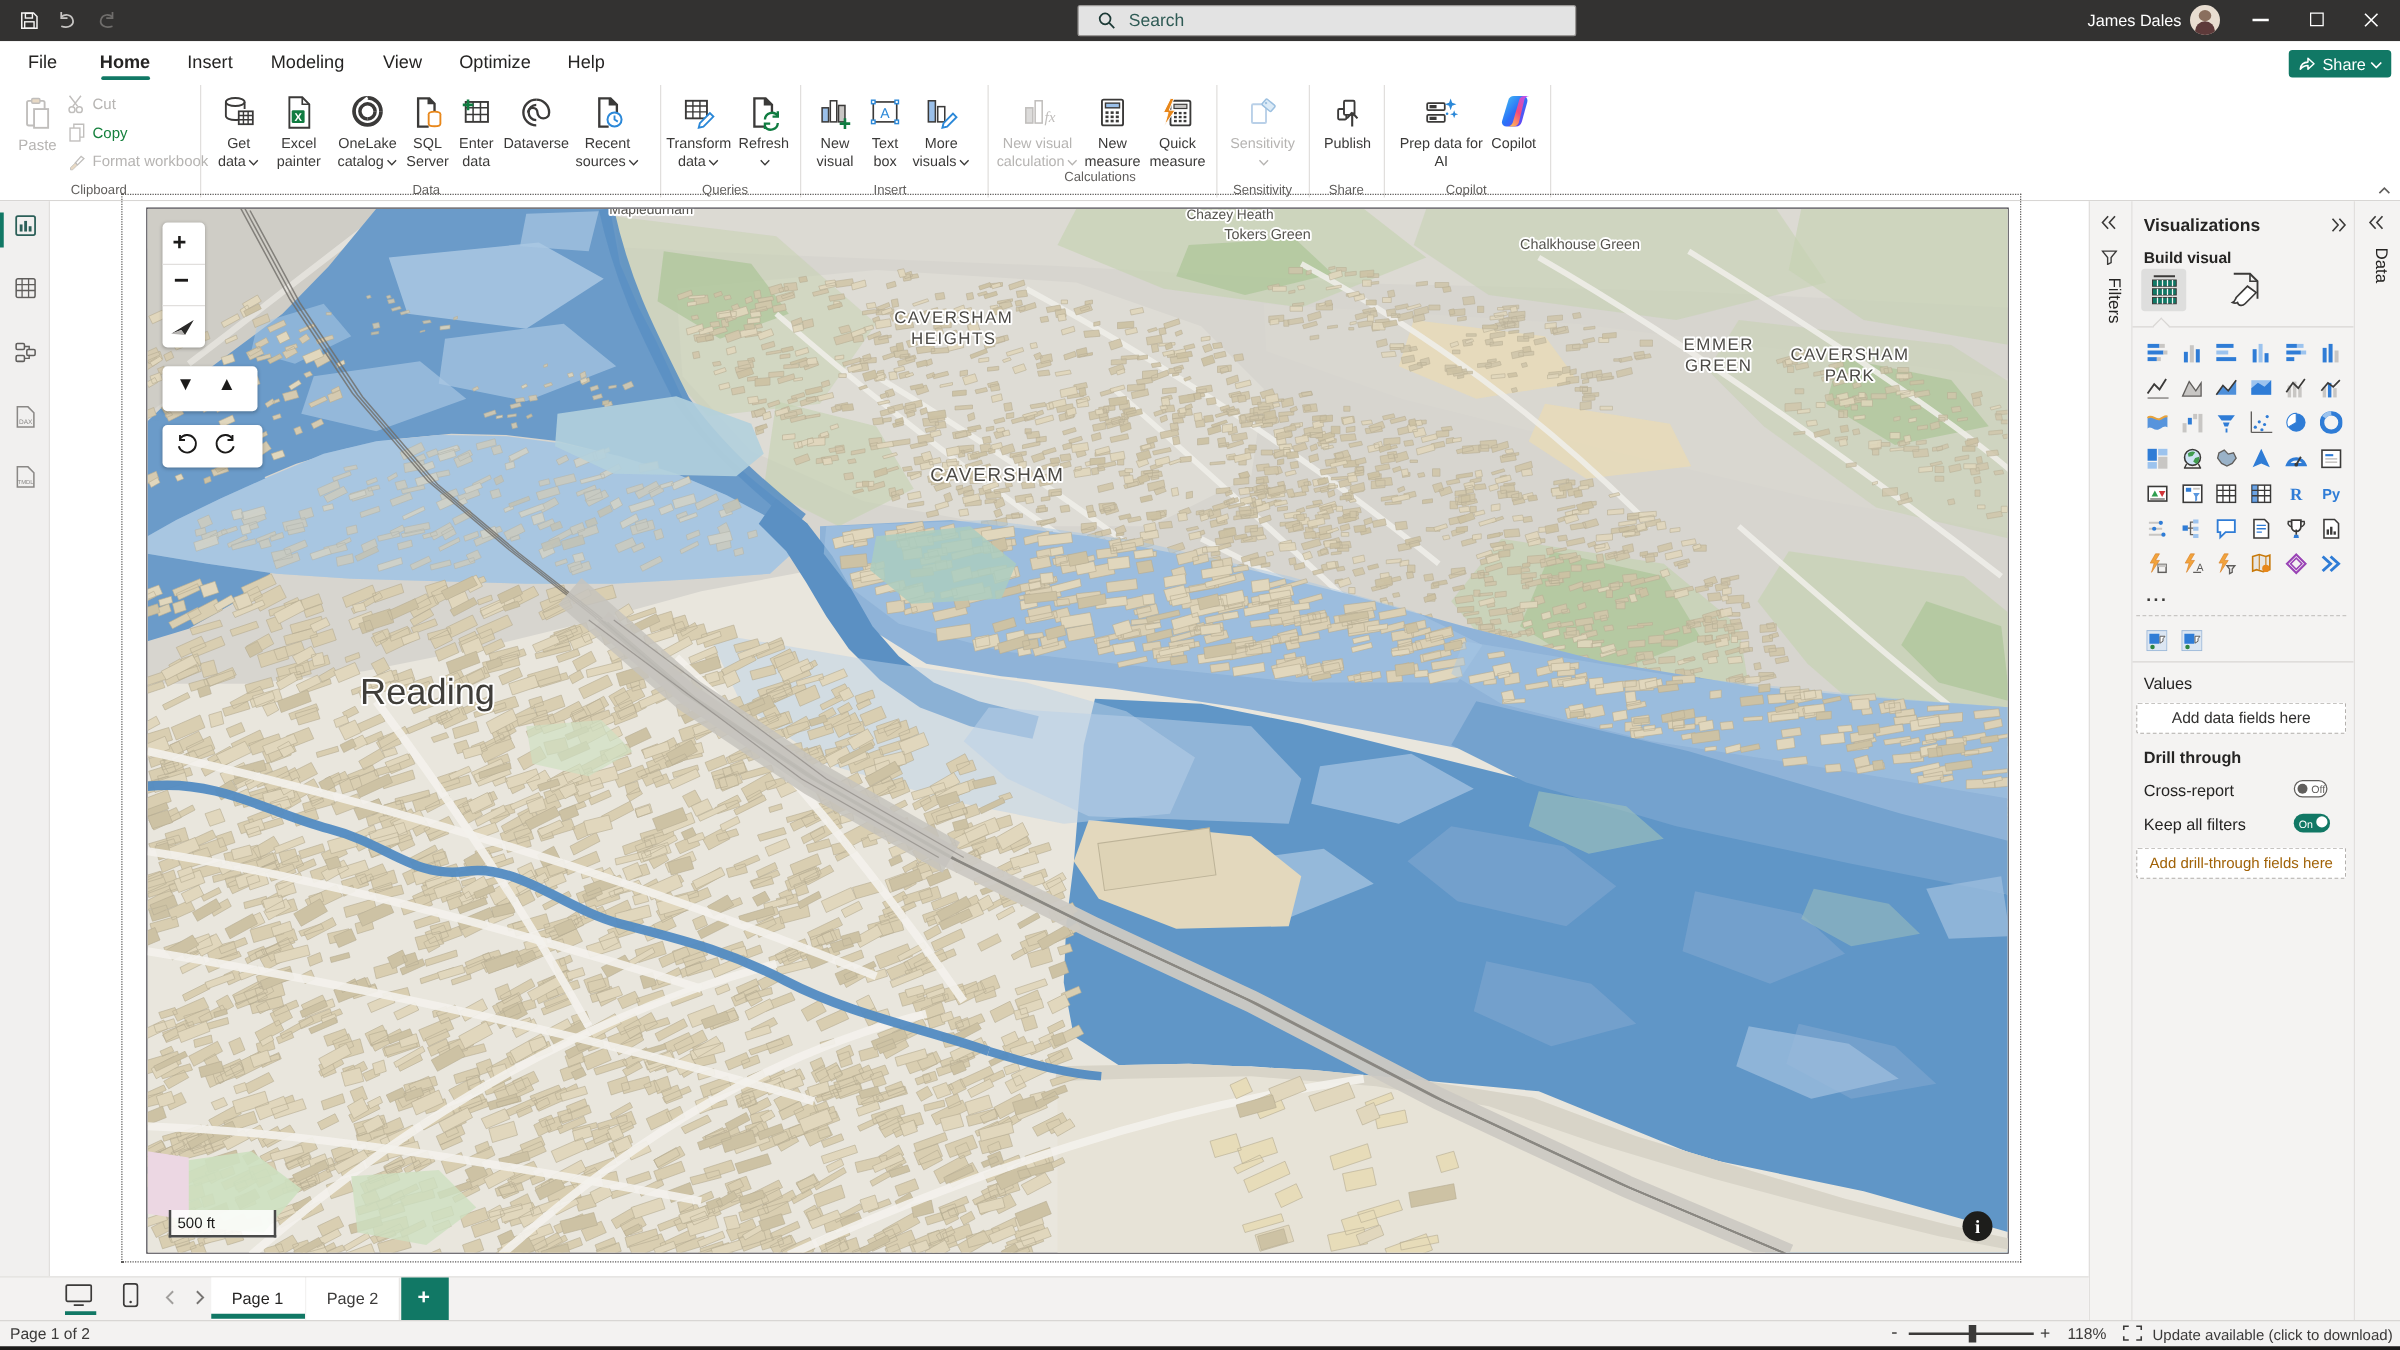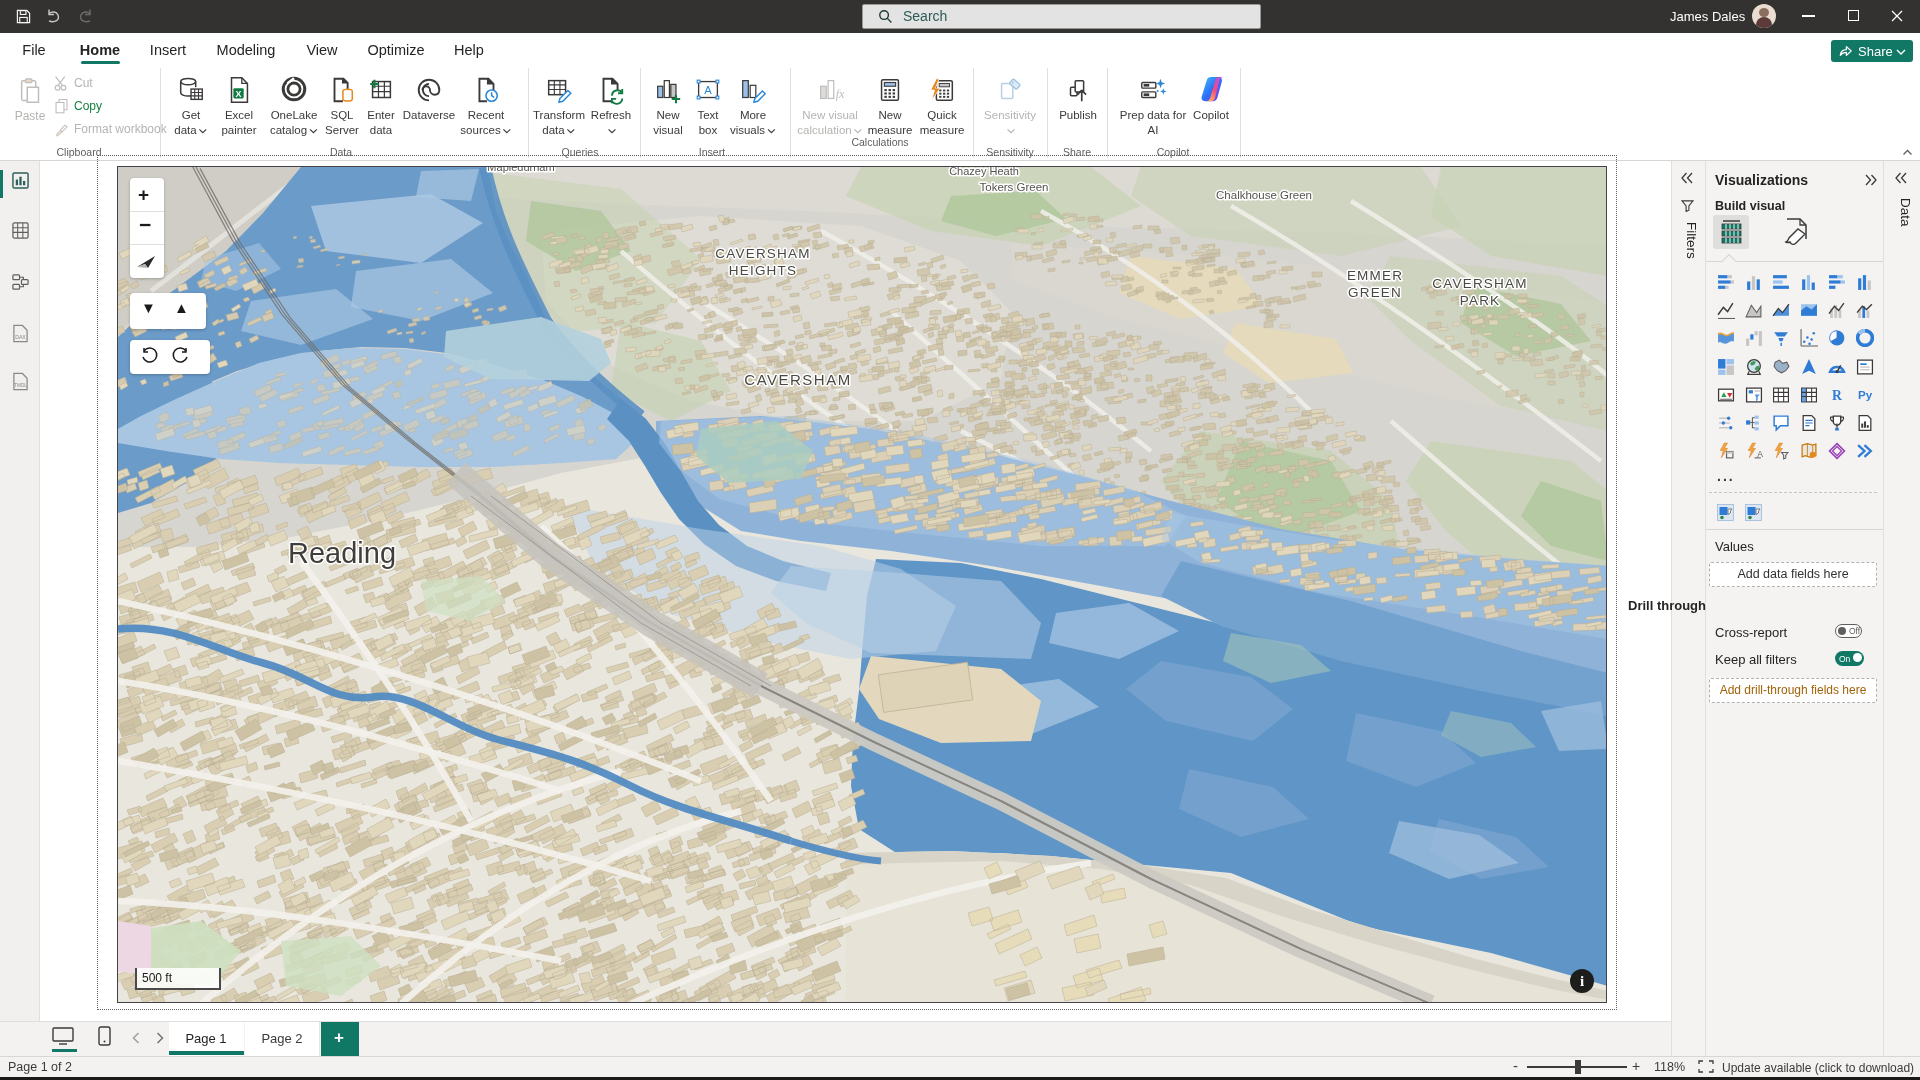--- a/index.html
+++ b/index.html
@@ -744,21 +744,21 @@
 <div class="a" style="left:1745px;top:504px;"><svg width="17" height="17" viewBox="0 0 17 17">
         <rect x="0.5" y="0.5" width="16" height="16" fill="#dce6f2" stroke="#9cb8d8" stroke-width="0.8"></rect>
         <rect x="2.5" y="3" width="8" height="8" fill="#2f7cd6"></rect>
         <path d="M11 5h4l-1.6 2v2l-2.4 1.5V8z" fill="#fff" stroke="#605e5c" stroke-width="0.8"></path>
         <circle cx="5" cy="13.5" r="1.8" fill="#2e8540"></circle>
       </svg></div>
 <div class="a" style="left:1706px;top:529px;width:177px;height:1px;background:#d8d6d4;"></div>
 <div class="a nw" style="left:1715px;top:539px;font-size:13px;color:#252423;">Values</div>
 <div class="a" style="left:1709px;top:562px;width:168px;height:25px;background:#fff;border:1px dashed #b3b0ad;border-radius:2px;"></div>
 <div class="a nw" style="left:1793px;top:567px;transform:translateX(-50%);font-size:12.5px;color:#323130;">Add data fields here</div>
-<div class="a nw" style="left:1628px;top:598px;font-size:13px;font-weight:bold;color:#252423;">Drill through</div>
+<div class="a nw" style="left:1715px;top:598px;font-size:13px;font-weight:bold;color:#252423;">Drill through</div>
 <div class="a nw" style="left:1715px;top:625px;font-size:13px;color:#252423;">Cross-report</div>
 <div class="a" style="left:1835px;top:624px;width:27px;height:14px;border:1px solid #605e5c;border-radius:8px;background:#fff;"></div>
 <div class="a" style="left:1838px;top:627px;width:8px;height:8px;border-radius:50%;background:#605e5c;"></div>
 <div class="a nw" style="left:1849px;top:626px;font-size:8.5px;color:#605e5c;">Off</div>
 <div class="a nw" style="left:1715px;top:652px;font-size:13px;color:#252423;">Keep all filters</div>
 <div class="a" style="left:1835px;top:651px;width:29px;height:15px;border-radius:8px;background:#117865;"></div>
 <div class="a nw" style="left:1839px;top:654px;font-size:8.5px;color:#fff;">On</div>
 <div class="a" style="left:1853px;top:653px;width:9px;height:9px;border-radius:50%;background:#fff;"></div>
 <div class="a" style="left:1709px;top:678px;width:168px;height:25px;background:#fff;border:1px dashed #b3b0ad;border-radius:2px;"></div>
 <div class="a nw" style="left:1793px;top:683px;transform:translateX(-50%);font-size:12px;color:#a16207;">Add drill-through fields here</div>

